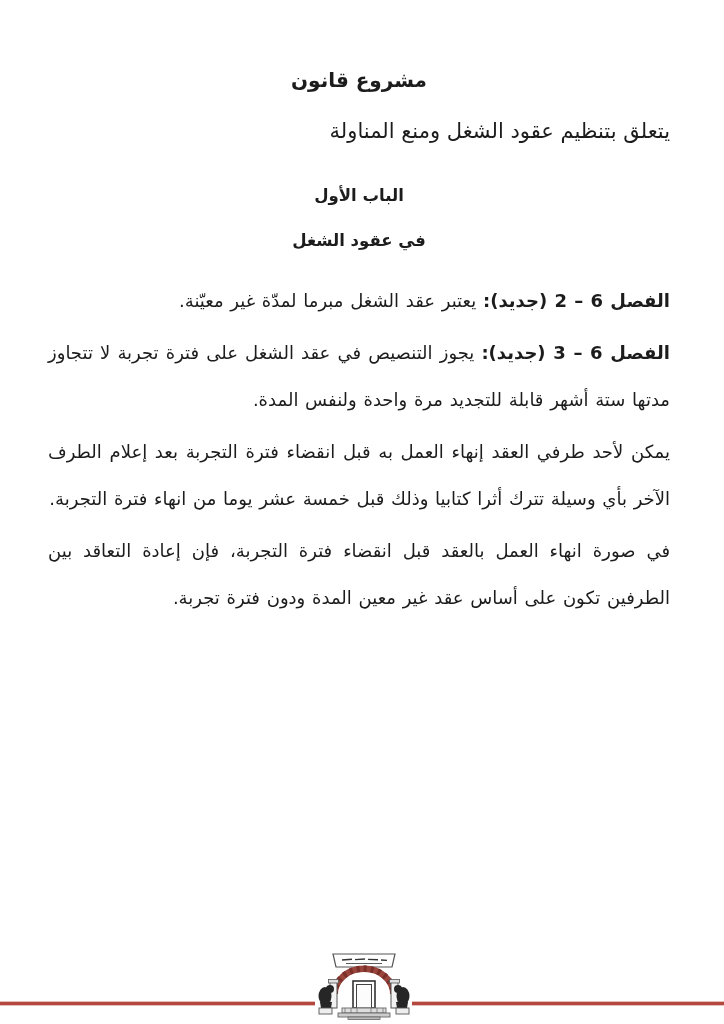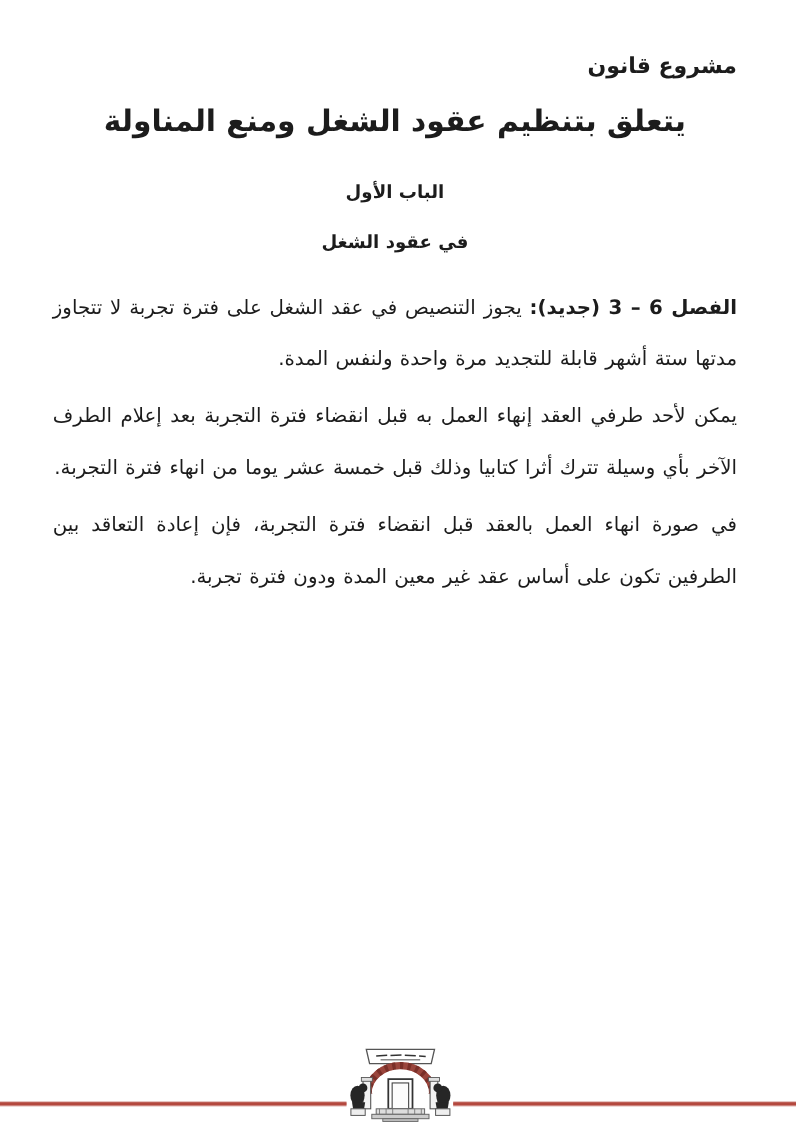--- a/index.html
+++ b/index.html
@@ -12,28 +12,28 @@
     color:#1c1c1c;
     overflow:hidden;
     direction:rtl;
   }
   .content{
     position:absolute;
     top:0;right:54px;left:48px;
     direction:rtl;
   }
   .title-main{
-    padding-top:47px;
+    padding-top:68px;
     font-size:20px;font-weight:bold;
-    line-height:24px;
+    text-align:center;line-height:24px;
     margin:0;
   }
   .title-sub{
-    font-size:27px;font-weight:bold;
-    text-align:center;line-height:27px;
+    font-size:21px;font-weight:normal;
+    line-height:27px;
     margin:26px 0 0 0;
   }
   .title-chapter{
     font-size:16.5px;font-weight:bold;
     text-align:center;line-height:21px;
     margin:40px 0 8px 0;
   }
   .title-section{
     font-size:16.5px;font-weight:bold;
     text-align:center;line-height:21px;
@@ -68,20 +68,21 @@
 <div class="page">
   <div class="content">
 
     <h1 class="title-main">مشروع قانون</h1>
     <h2 class="title-sub">يتعلق بتنظيم عقود الشغل ومنع المناولة</h2>
     <h3 class="title-chapter">الباب الأول</h3>
     <h3 class="title-section">في عقود الشغل</h3>
 
     <div class="body-text">
 
+      <p class="para"><span class="lead">الفصل 6 – 2 (جديد):</span> <span>يعتبر عقد الشغل مبرما لمدّة غير معيّنة.</span></p>
 
       <p class="para"><span class="lead">الفصل 6 – 3 (جديد):</span> <span>يجوز التنصيص في عقد الشغل على فترة تجربة لا تتجاوز مدتها ستة أشهر قابلة للتجديد مرة واحدة ولنفس المدة.</span></p>
 
       <p class="para"><span class="lead"></span> <span>يمكن لأحد طرفي العقد إنهاء العمل به قبل انقضاء فترة التجربة بعد إعلام الطرف الآخر بأي وسيلة تترك أثرا كتابيا وذلك قبل خمسة عشر يوما من انهاء فترة التجربة.</span></p>
 
       <p class="para"><span class="lead"></span> <span>في صورة انهاء العمل بالعقد قبل انقضاء فترة التجربة، فإن إعادة التعاقد بين الطرفين تكون على أساس عقد غير معين المدة ودون فترة تجربة.</span></p>
 
     </div>
   </div>
 

